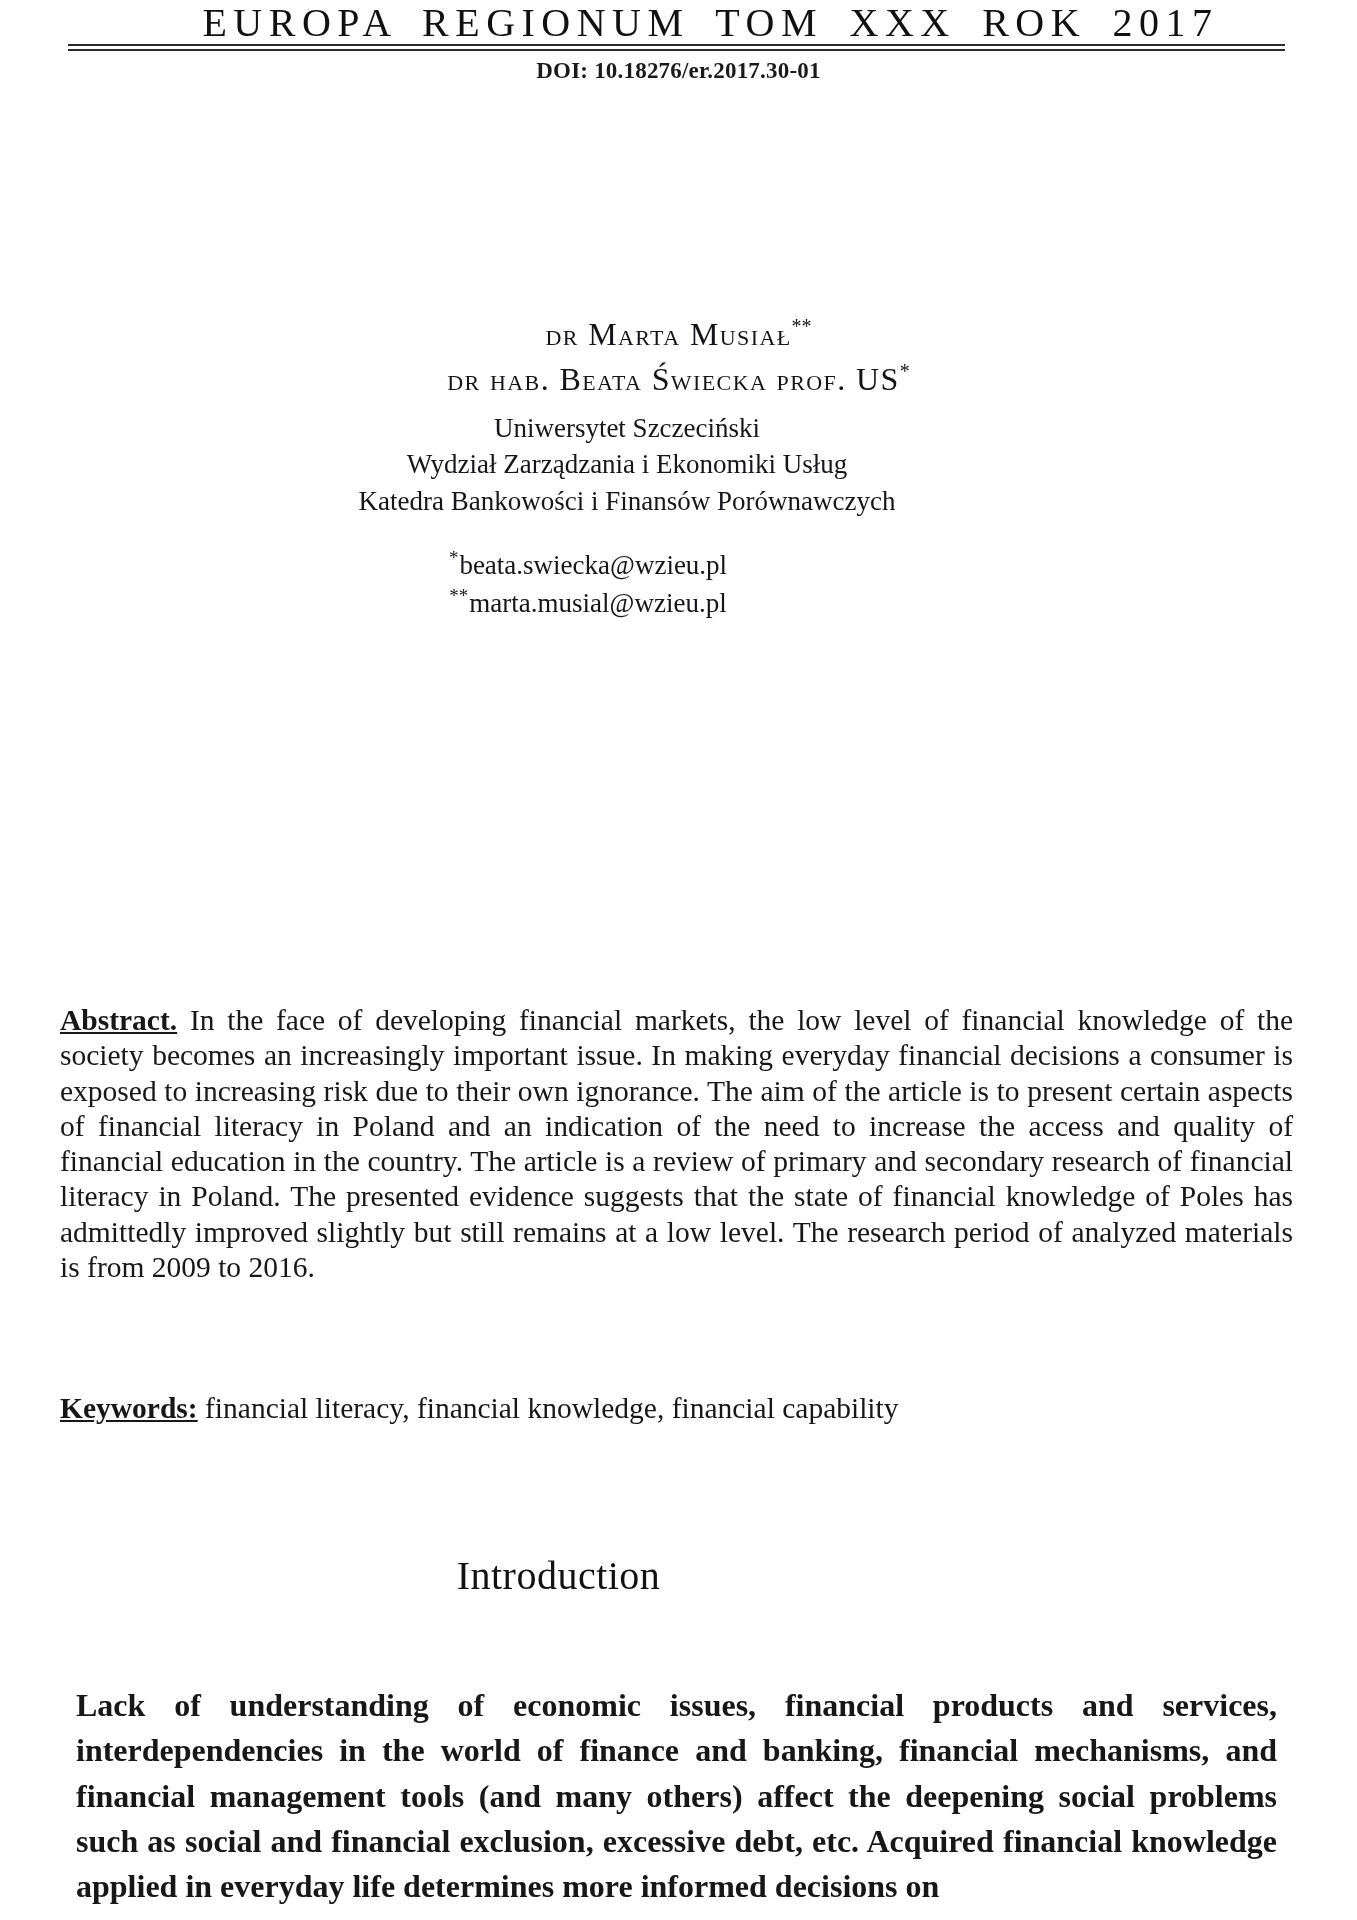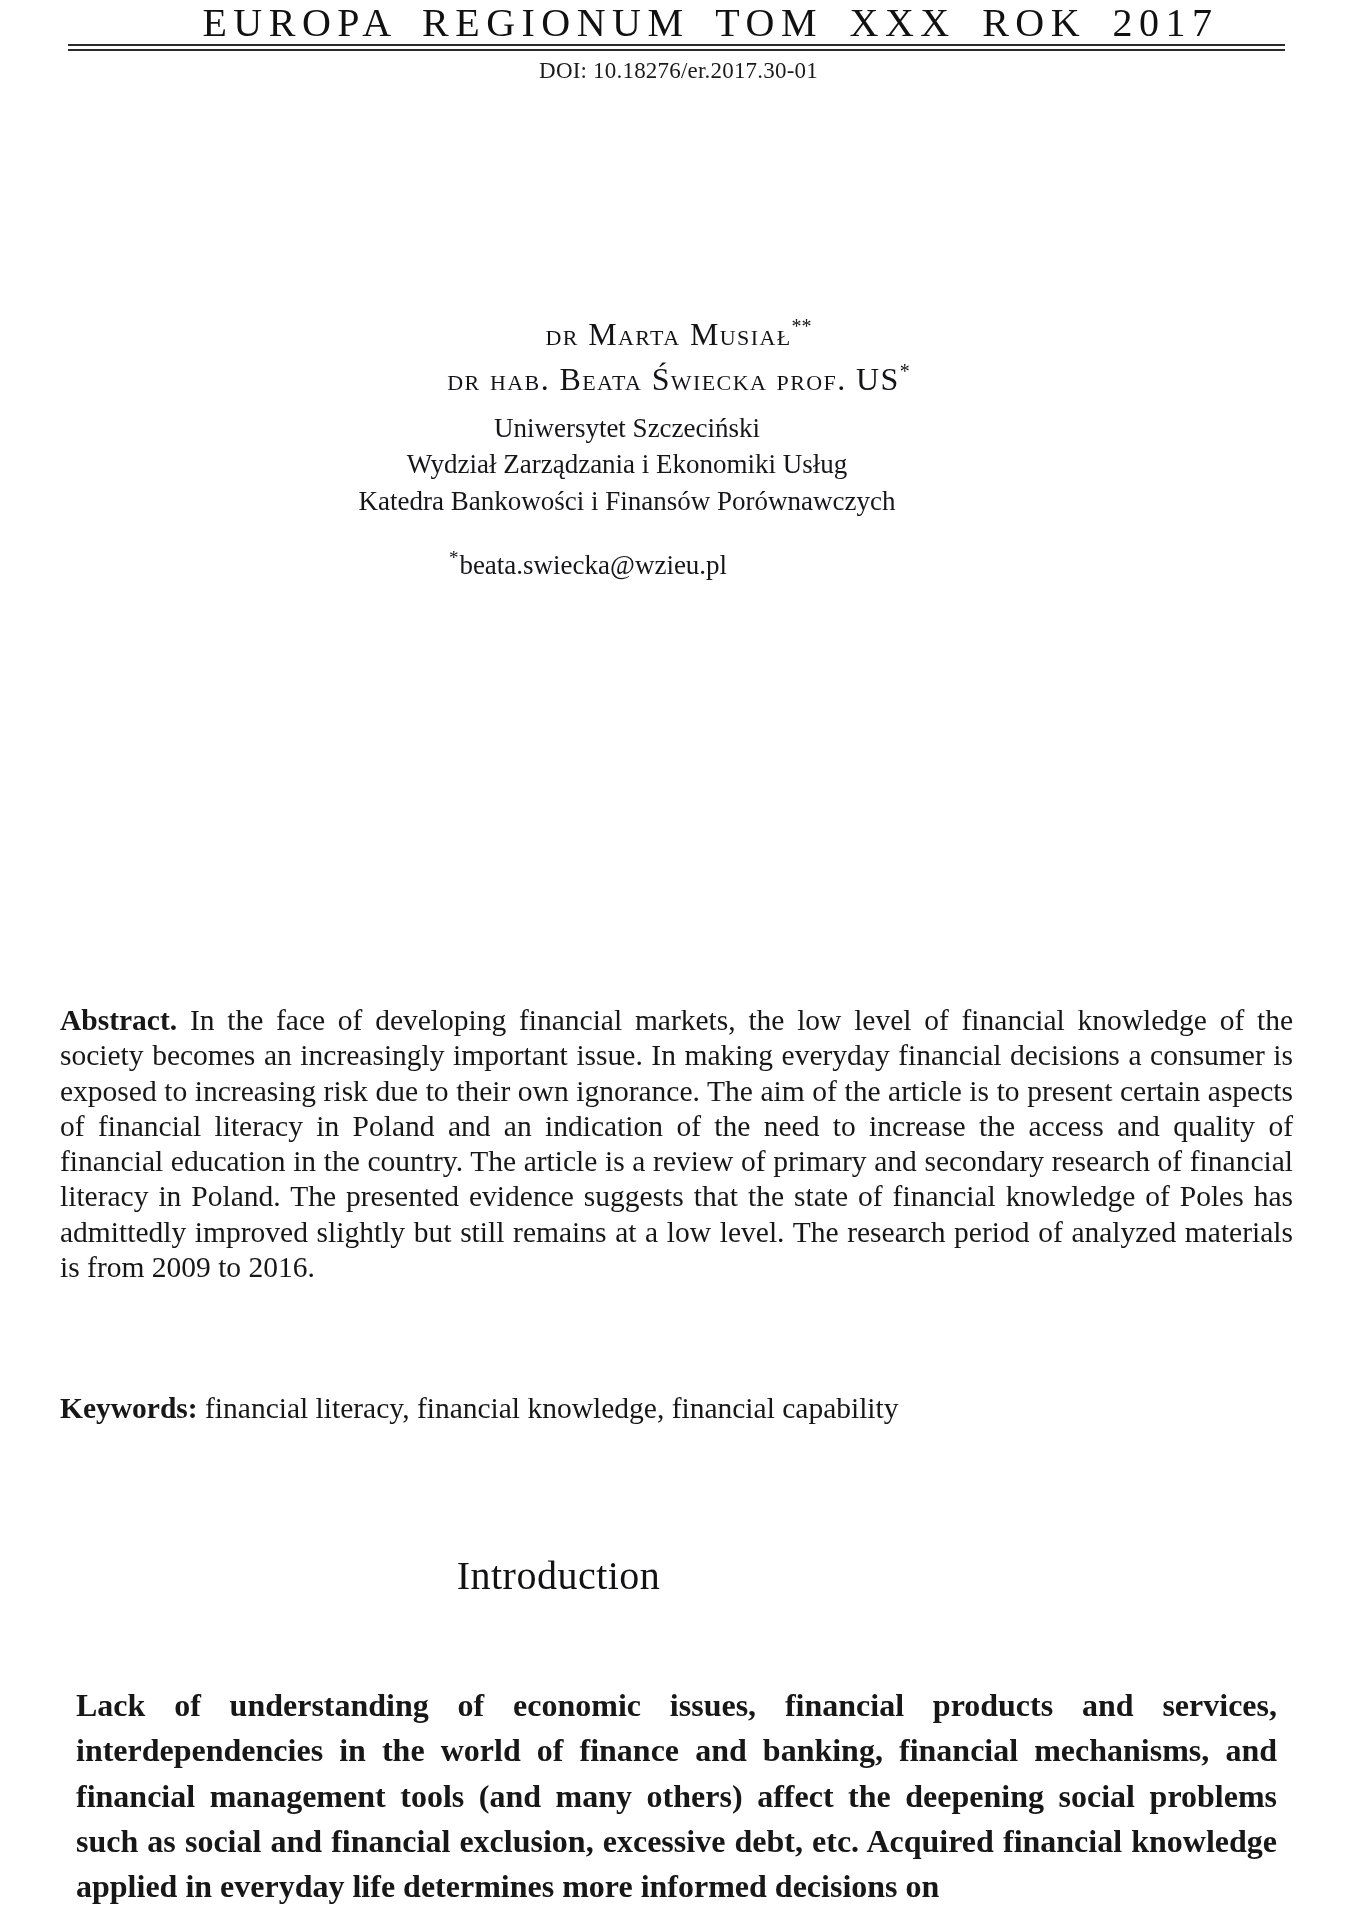--- a/index.html
+++ b/index.html
@@ -69,20 +69,21 @@
 
   .doi-line {
     position: absolute;
     top: 58px;
     left: 0;
     width: 1357px;
     text-align: center;
     font-size: 23px;
     letter-spacing: 0.2px;
     color: #1a1a1a;
+    font-weight: bold;
   }
 
   
   .authors {
     position: absolute;
     top: 312px;
     left: 0;
     width: 1357px;
     text-align: center;
   }
@@ -164,20 +165,21 @@
     margin: 0;
     font-size: 29.5px;
     line-height: 1.195;
     text-align: justify;
     text-justify: inter-word;
     color: #171717;
     hyphens: manual;
   }
   .lead {
     font-weight: bold;
+    text-decoration: underline;
   }
 
   .keywords-block {
     position: absolute;
     top: 1391px;
     left: 60px;
     width: 1233px;
   }
   .keywords-para {
     margin: 0;
@@ -244,20 +246,23 @@
   <div class="affiliation">
     <div class="affiliation-line">Uniwersytet Szczeciński</div>
     <div class="affiliation-line">Wydział Zarządzania i Ekonomiki Usług</div>
     <div class="affiliation-line">Katedra Bankowości i Finansów Porównawczych</div>
   </div>
 
   <div class="emails">
     <div class="email-line">
       <span class="mark">*</span><span>beata.swiecka@wzieu.pl</span>
     </div>
+    <div class="email-line">
+      <span class="mark">**</span><span>marta.musial@wzieu.pl</span>
+    </div>
   </div>
 
 
   <div class="abstract-block">
     <p class="abstract-para"><span class="lead">Abstract.</span><span> In the face of developing financial markets, the low level of financial knowledge of the society becomes an increasingly important issue. In making everyday financial decisions a consumer is exposed to increasing risk due to their own ignorance. The aim of the article is to present certain aspects of financial literacy in Poland and an indication of the need to increase the access and quality of financial education in the country. The article is a review of primary and secondary research of financial literacy in Poland. The presented evidence suggests that the state of financial knowledge of Poles has admittedly improved slightly but still remains at a low level. The research period of analyzed materials is from 2009 to 2016.</span></p>
   </div>
 
   <div class="keywords-block">
     <p class="keywords-para"><span class="lead">Keywords:</span><span> financial literacy, financial knowledge, financial capability</span></p>
   </div>

